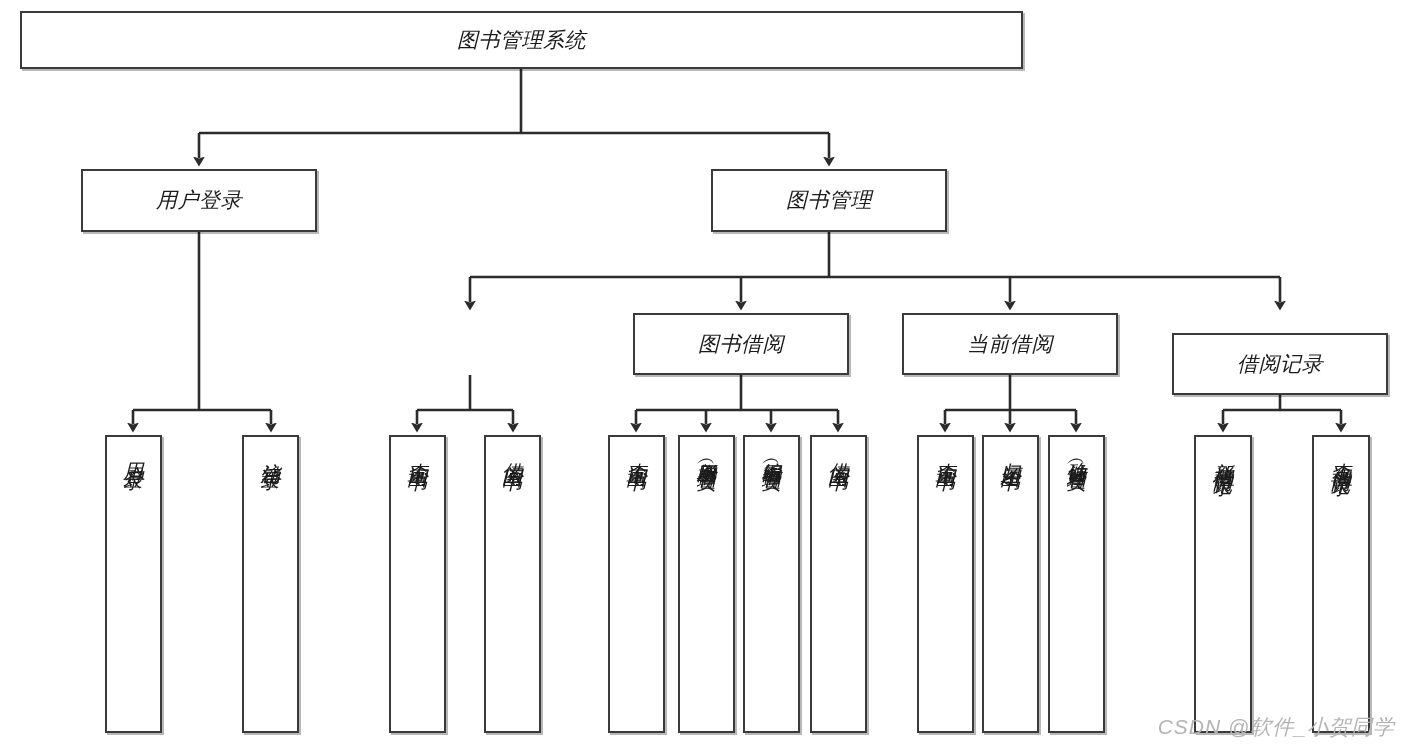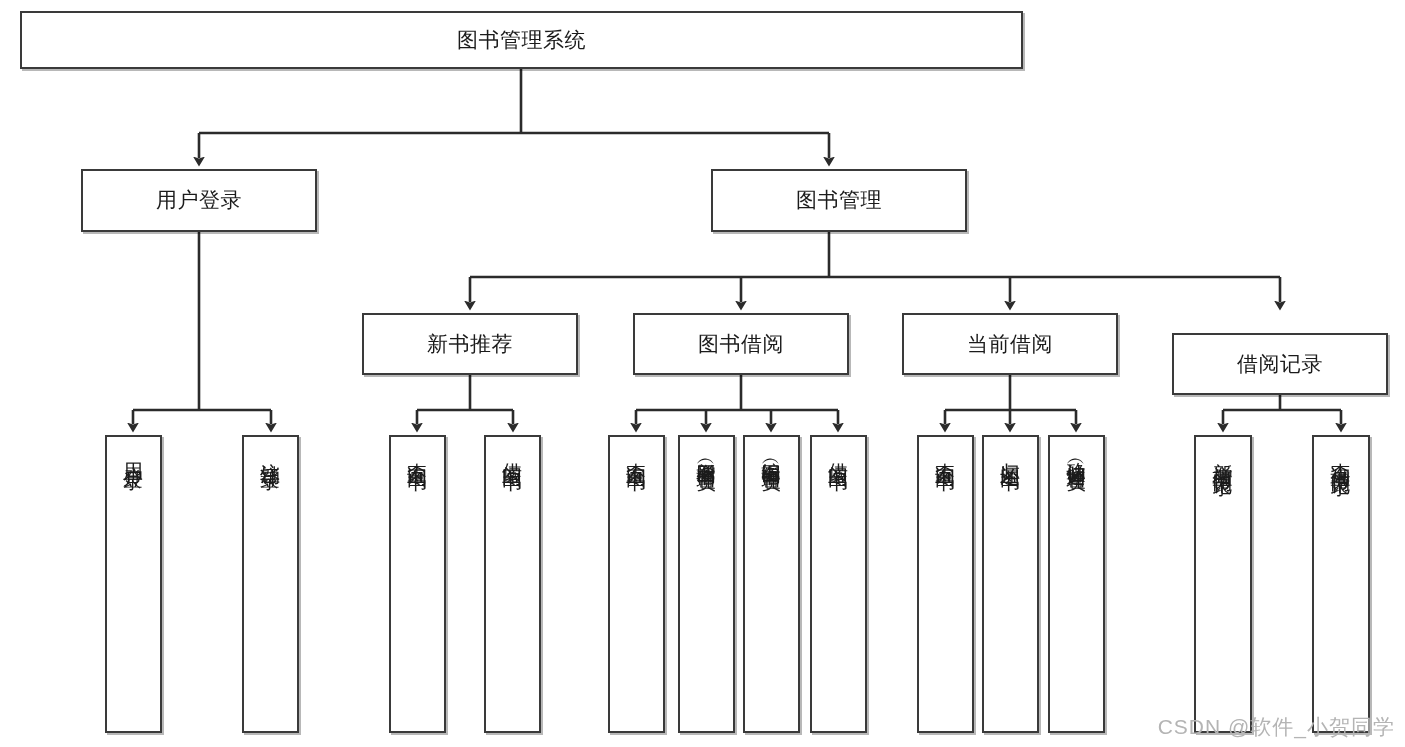--- a/index.html
+++ b/index.html
@@ -9,20 +9,21 @@
   }
   body {
     font-family: "Liberation Sans", "DejaVu Sans", sans-serif;
   }
   #canvas {
     position: relative;
     width: 1405px;
     height: 747px;
     background: #ffffff;
     overflow: hidden;
+    font-style: italic;
   }
   svg.wires {
     position: absolute;
     left: 0;
     top: 0;
     width: 1405px;
     height: 747px;
   }
   .node {
     position: absolute;
@@ -130,27 +131,24 @@
     </g>
   </svg>
 
   <div class="node horiz" style="left:20px;top:11px;width:1003px;height:58px;">
     <span class="label">图书管理系统</span>
   </div>
 
   <div class="node horiz" style="left:81px;top:169px;width:236px;height:63px;">
     <span class="label">用户登录</span>
   </div>
-  <div class="node horiz" style="left:711px;top:169px;width:256px;height:63px;">
+  <div class="node horiz" style="left:711px;top:169px;width:236px;height:63px;">
     <span class="label">图书管理</span>
   </div>
 
-  <div class="node horiz" style="left:362px;top:313px;width:216px;height:62px;">
-    <span class="label">新书推荐</span>
-  </div>
   <div class="node horiz" style="left:902px;top:313px;width:216px;height:62px;">
     <span class="label">当前借阅</span>
   </div>
   <div class="node horiz" style="left:633px;top:313px;width:216px;height:62px;">
     <span class="label">图书借阅</span>
   </div>
   <div class="node horiz" style="left:1172px;top:313px;width:216px;height:62px;margin-top:20px;">
     <span class="label">借阅记录</span>
   </div>
 

